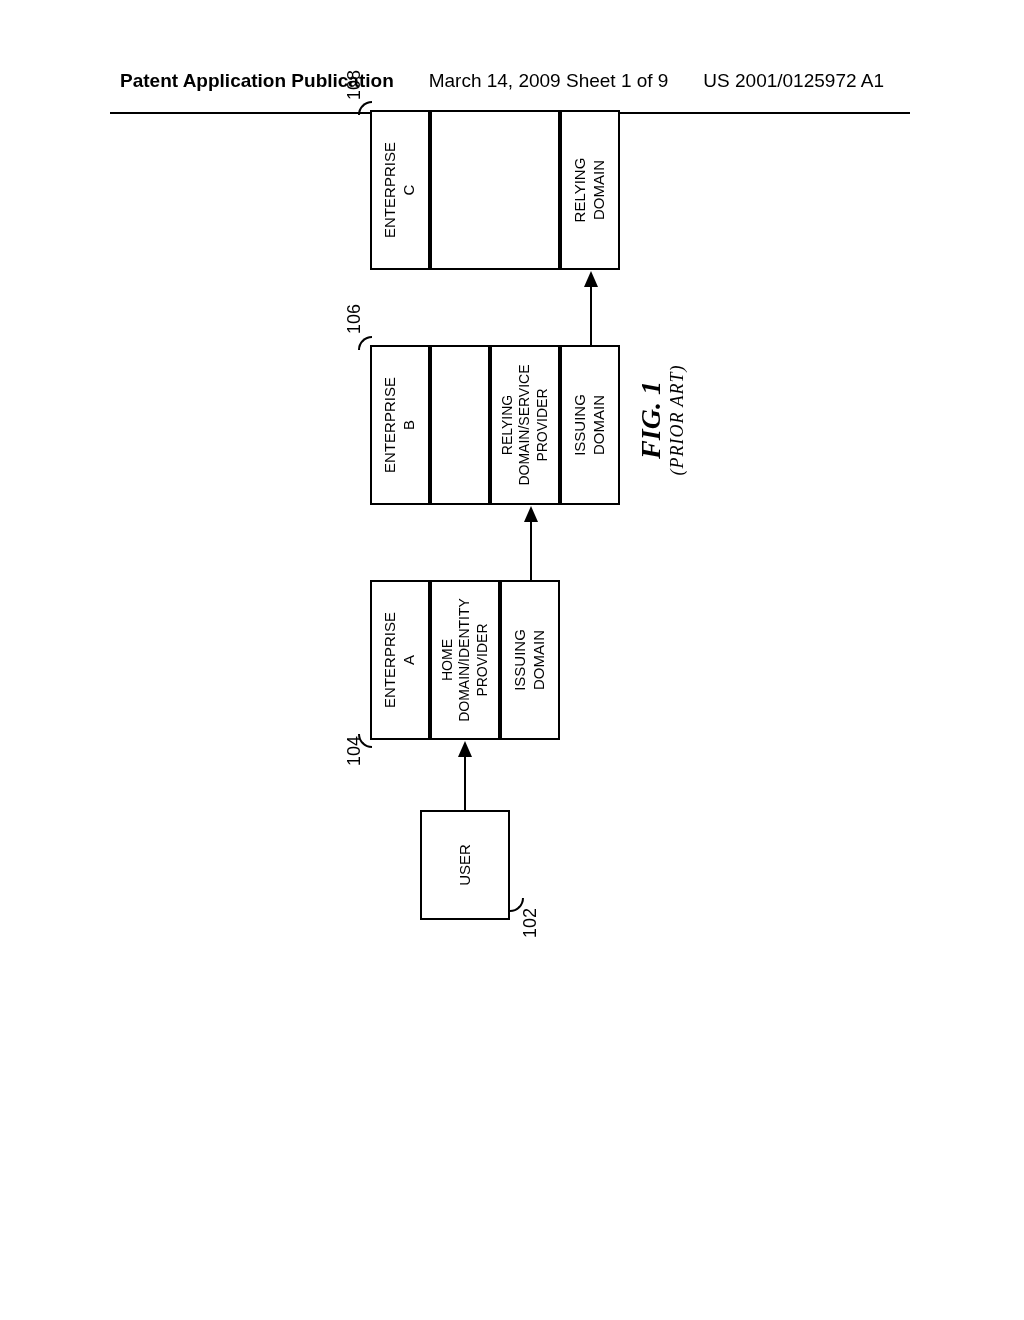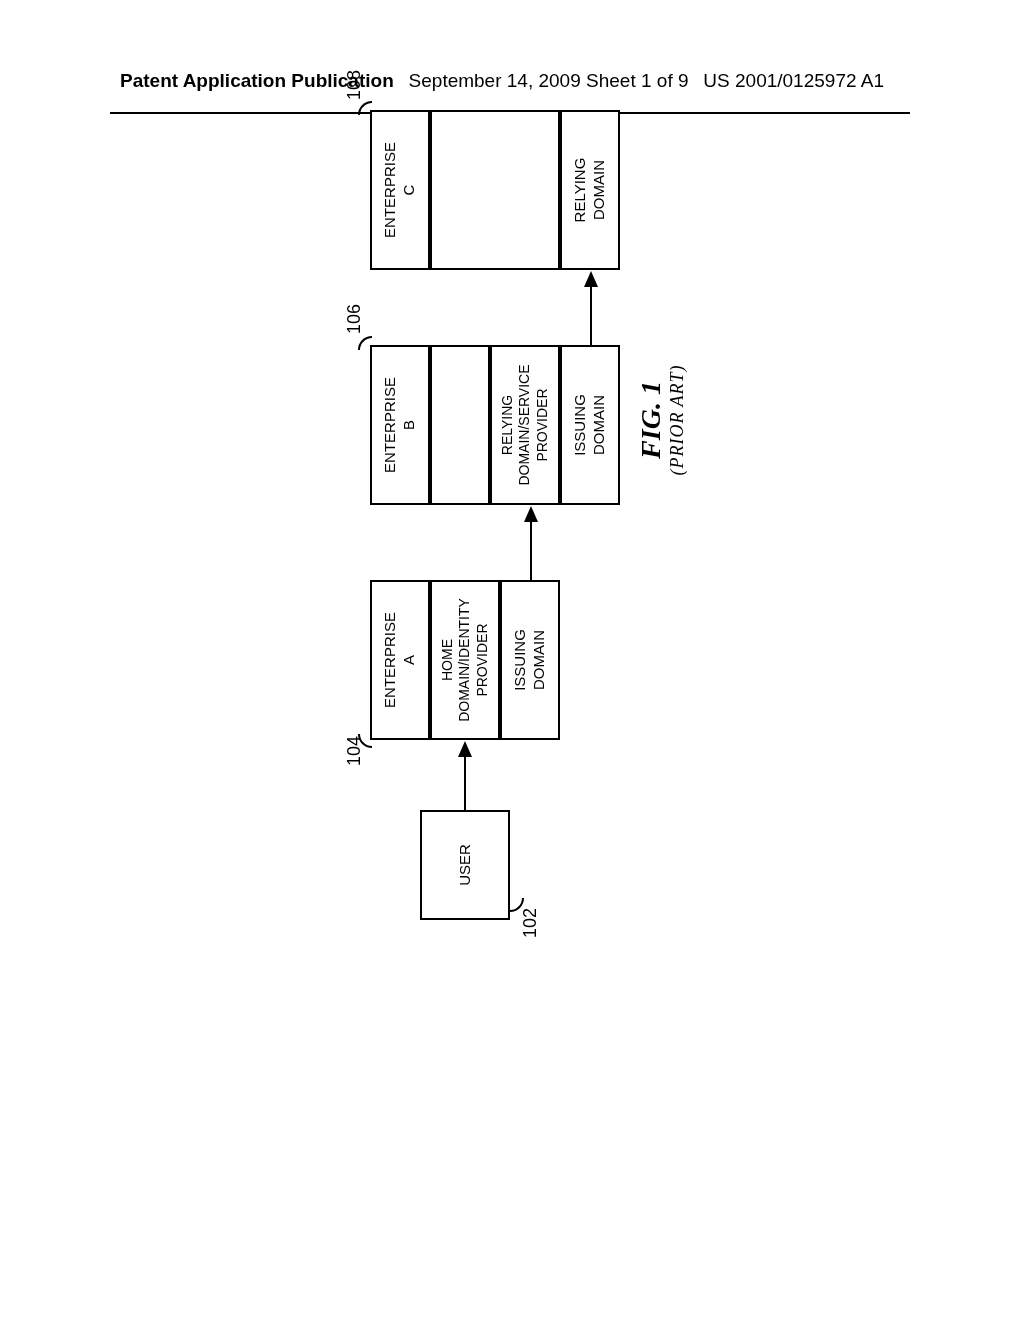--- a/index.html
+++ b/index.html
@@ -98,21 +98,21 @@
     font-style: italic;
     font-size: 18px;
     letter-spacing: 1px;
   }
 </style>
 </head>
 <body>
 
 <div class="header">
   <span class="pub">Patent Application Publication</span>
-  <span class="date">September 14, 2009  Sheet 1 of 9</span>
+  <span class="date">March 14, 2009  Sheet 1 of 9</span>
   <span class="doc">US 2001/0125972 A1</span>
 </div>
 <div class="hr"></div>
 
 <div class="diagram-wrap">
 
   <div class="dbox" style="left:-110px; top:260px; width:110px; height:90px;">USER</div>
   <div class="label-num" style="left:-128px; top:360px;">102</div>
   <div class="leader-curve" style="left:-102px; top:350px; border-radius:0 0 0 14px; border-right:none; border-left:2px solid #000;"></div>
 

